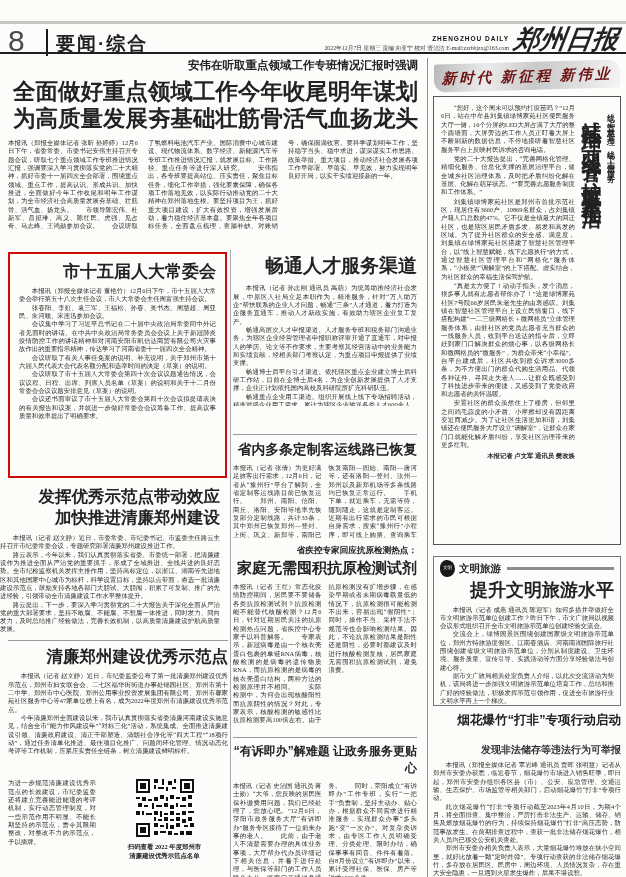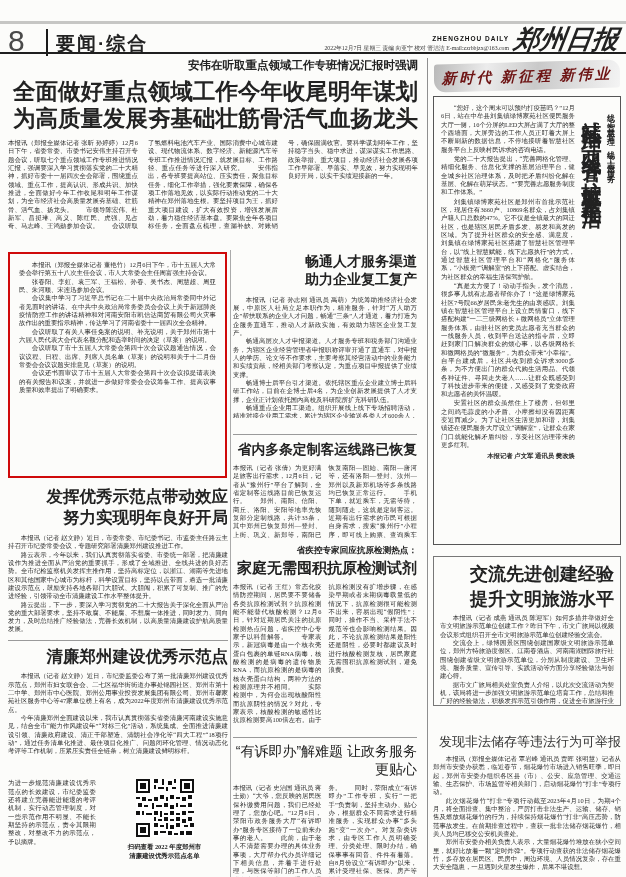--- a/index.html
+++ b/index.html
@@ -29,47 +29,47 @@
   .lead { left:8px; top:58px; width:410px; }
   .lead .kicker { font-size:11.5px; font-weight:bold; margin-bottom:5px; }
   .lead .t { font-size:22.5px; font-weight:900; line-height:1.2; font-family:"Liberation Sans",sans-serif; }
   .lead .body { margin-top:7px; height:98px; column-count:3; column-gap:10px; column-fill:auto; overflow:hidden; }
 
   
   .redbox { left:8px; top:252px; width:219px; height:226px; border:2px solid #cf0a0a; box-sizing:border-box;
             padding:7px 9px; overflow:hidden; }
   .redbox .t { font-size:17px; font-weight:800; line-height:1.3; margin-bottom:4px; font-family:"Liberation Sans",sans-serif; }
   .art-t2 { font-size:16.5px; font-weight:800; line-height:1.3; font-family:"Liberation Sans",sans-serif; }
-  .fahui { left:8px; top:486px; width:220px; }
+  .fahui { left:0; top:486px; width:220px; }
   .fahui .body, .sijia .body { margin-top:5px; }
   .ldiv { left:8px; top:640px; width:220px; }
   .sijia { left:8px; top:646px; width:220px; }
   .sijia .body { height:104px; overflow:hidden; }
   .qr-row { display:flex; margin-top:3px; gap:5px; }
   .qr-row .cont { width:88px; height:76px; overflow:hidden; }
   .qr-wrap { flex:1; text-align:center; }
   .qr-cap { width:76px; margin:2px auto 0; font-size:6.4px; line-height:1.35; font-weight:bold; text-align:center; }
 
   
   .mid { width:184px; }
   .changtong { left:233px; top:254px; }
-  .changtong .t { font-size:14px; font-weight:900; line-height:1.28; font-family:Liberation Mono, monospace; }
+  .changtong .t { font-size:19px; font-weight:900; line-height:1.28; font-family:Liberation Sans, sans-serif; }
   .changtong .body { margin-top:6px; height:122px; overflow:hidden; }
   .mdiv1 { left:233px; top:434px; width:184px; }
   .keyun { left:233px; top:441px; }
   .keyun .t { font-size:13.8px; font-weight:800; font-family:"Liberation Sans",sans-serif; }
   .cols2 { column-count:2; column-gap:7px; column-fill:auto; overflow:hidden; }
   .keyun .body { margin-top:5px; height:76px; }
   .kangyuan { left:233px; top:545px; }
   .kangyuan .kick { font-size:8.6px; font-weight:bold; }
   .kangyuan .t { font-size:15px; font-weight:900; margin-top:2px; font-family:"Liberation Sans",sans-serif; }
   .kangyuan .body { margin-top:5px; height:146px; }
   .mdiv2 { left:233px; top:737px; width:184px; }
   .yousu { left:233px; top:743px; }
-  .yousu .t { font-size:14px; font-weight:400; font-family:"Liberation Sans",sans-serif; }
+  .yousu .t { font-size:12px; font-weight:700; font-family:"Liberation Sans",sans-serif; }
   .yousu .body { margin-top:5px; height:112px; }
 
   
   .vdiv-lm { left:230px; top:250px; height:627px; }
   .vdiv-mr { left:427px; top:58px; height:819px; background:#8f8f8f; }
 
   
   .banner { left:434px; top:62px; width:186px; height:28px; transform:skewY(-1.6deg);
             background:linear-gradient(100deg,#b9b9b9 0%,#ececec 28%,#c9c9c9 55%,#f4f4f4 100%);
             border-radius:3px 12px 3px 12px; display:flex; align-items:center; justify-content:center; }
@@ -88,21 +88,21 @@
   .badge { display:flex; align-items:center; gap:4px; margin-top:-1px; }
   .seal { width:15px; height:17px; background:#181818; border-radius:46% 54% 50% 48%; color:#fff;
           font-size:4.5px; line-height:1.1; display:flex; align-items:center; justify-content:center; text-align:center; }
   .badge .lbl { font-size:10.5px; font-weight:800; font-family:"Liberation Sans",sans-serif; }
   .badge .bline { flex:1; height:3px; background:#8d8d8d; margin-left:2px; }
   .jiaoliu-t { font-size:18px; font-weight:900; line-height:1.25; margin-top:2px; font-family:"Liberation Sans",sans-serif; }
   .wenming-frame .body { margin-top:4px; }
 
   .yanhua { left:433px; top:712px; width:188px; }
   .yanhua .t { font-size:12.6px; font-weight:800; font-family:"Liberation Sans",sans-serif; }
-  .yanhua .sub { font-size:13px; font-weight:normal; color:#333; margin-top:21px; }
+  .yanhua .sub { font-size:10px; font-weight:bold; color:#333; margin-top:14px; }
   .yanhua .body { margin-top:4px; height:116px; overflow:hidden; }
 </style>
 </head>
 <body>
 
 <div class="page">
 
   <div class="abs toprule"></div>
   <div class="abs pagenum">8</div>
   <div class="abs pn-bar"></div>
@@ -120,33 +120,34 @@
     <div class="ctr kicker">安伟在听取重点领域工作专班情况汇报时强调</div>
     <div class="ctr t">全面做好重点领域工作今年收尾明年谋划</div>
     <div class="ctr t">为高质量发展夯基础壮筋骨活气血扬龙头</div>
     <div class="body small">本报讯（郑报全媒体记者 张昕 孙婷婷）12月6日下午，省委常委、市委书记安伟主持召开专题会议，听取七个重点领域工作专班推进情况汇报，强调要深入学习贯彻落实党的二十大精神，抓好市委十一届四次全会部署，围绕重点领域、重点工作，提高认识、形成共识、加快推进，全面做好今年工作收尾和明年工作谋划，为全市经济社会高质量发展夯基础、壮筋骨、活气血、扬龙头。　　市领导陈宏伟、杜新军、吕挺琳、高义、陈红民、虎强、见占奇、马志峰、王鸿勋参加会议。　　会议听取了氢燃料电池汽车产业、国际消费中心城市建设、现代物流体系、数字经济、新能源汽车等专班工作推进情况汇报，就发展目标、工作路径、重点任务等进行深入研究。　　安伟指出，各专班要提高站位、压实责任，聚焦目标任务，细化工作举措，强化要素保障，确保各项工作落地见效，以实际行动推动党的二十大精神在郑州落地生根。要坚持项目为王，抓好重大项目建设，扩大有效投资，增强发展后劲，着力稳住经济基本盘。要聚焦全年各项目标任务，全面盘点梳理，查漏补缺、对账销号，确保圆满收官。要科学谋划明年工作，坚持稳字当头、稳中求进，谋深谋实工作思路、政策举措、重大项目，推动经济社会发展各项工作早部署、早落实、早见效，努力实现明年良好开局，以实干实绩迎接新的一年。</div>
   </div>
 
   <div class="abs vr vdiv-lm"></div>
   <div class="abs vr vdiv-mr"></div>
 
   <div class="abs redbox">
+    <div class="ctr t">市十五届人大常委会</div>
     <div class="small">
       <p>本报讯（郑报全媒体记者 董艳竹）12月6日下午，市十五届人大常委会举行第五十八次主任会议，市人大常委会主任周富强主持会议。</p>
       <p>张春阳、李虹、袁三军、王福松、孙春、吴书杰、周慧超、周亚民、朱河顺、宋连迅参加会议。</p>
       <p>会议集中学习了习近平总书记在二十届中央政治局常委同中外记者见面时的讲话、在中共中央政治局常务委员会会议上关于新冠肺炎疫情防控工作的讲话精神和对河南安阳市凯信达商贸有限公司火灾事故作出的重要指示精神，传达学习了河南省委十一届四次全会精神。</p>
       <p>会议听取了有关人事任免案的说明、补充说明，关于郑州市第十六届人民代表大会代表名额分配和选举时间的决定（草案）的说明。</p>
       <p>会议听取了市十五届人大常委会第四十次会议议题通告情况，会议议程、日程、出席、列席人员名单（草案）的说明和关于十二月份常委会会议议题安排意见（草案）的说明。</p>
       <p>会议还书面审议了市十五届人大常委会第四十次会议拟提请表决的有关报告和议案，并就进一步做好常委会会议筹备工作、提高议事质量和效率提出了明确要求。</p>
     </div>
   </div>
 
   <div class="abs fahui">
     <div class="ctr art-t2">发挥优秀示范点带动效应</div>
-    <div class="ctr art-t2">努力实现明年良好开局</div>
+    <div class="ctr art-t2">加快推进清廉郑州建设</div>
     <div class="body small">
       <p>本报讯（记者 赵文静）近日，市委常委、市纪委书记、市监委主任路云主持召开市纪委常委会议，专题研究部署清廉郑州建设推进工作。</p>
       <p>路云表示，今年以来，我们认真贯彻落实省委、市委统一部署，把清廉建设作为推进全面从严治党的重要抓手，形成了全域推进、全线共进的良好态势。全市纪检监察机关发挥主推作用，坚持高标定位，以浙江、湖南等先进地区和其他国家中心城市为标杆，科学设置目标，坚持以点带面，遴选一批清廉建设示范点，鼓励支持各地各部门大胆试、大胆闯，积累了可复制、推广的先进经验，引领带动全市清廉建设工作水平整体提升。</p>
       <p>路云提出，下一步，要深入学习贯彻党的二十大报告关于深化全面从严治党的重大部署要求，坚持不敢腐、不能腐、不想腐一体推进，同时发力、同向发力，及时总结推广经验做法，完善长效机制，以高质量清廉建设护航高质量发展。</p>
     </div>
   </div>
 
   <div class="abs hr ldiv"></div>
 
   <div class="abs sijia">
@@ -173,21 +174,20 @@
             <path fill="#111" d="M9 0h2v2H9zM13 0h1v3h-1zM16 1h2v2h-2zM19 0h1v2h-1zM9 3h1v2H9zM11 4h3v1h-3zM15 4h1v2h-1zM18 4h2v1h-2zM0 9h2v1H0zM3 9h2v2H3zM6 10h2v1H6zM9 9h2v2H9zM12 8h2v2h-2zM15 9h1v2h-1zM17 8h2v2h-2zM20 9h2v1h-2zM23 9h2v2h-2zM26 8h2v2h-2zM1 12h2v2H1zM4 13h2v1H4zM8 12h1v3h-1zM10 13h3v1h-3zM14 12h2v2h-2zM17 13h2v2h-2zM20 12h1v2h-1zM22 13h3v1h-3zM26 12h2v2h-2zM0 16h2v2H0zM3 16h1v2H3zM5 17h3v1H5zM9 16h2v2H9zM12 16h1v3h-1zM14 17h2v1h-2zM17 16h2v2h-2zM20 17h2v1h-2zM23 16h2v2h-2zM26 16h3v1h-3zM9 19h1v2H9zM11 20h2v1h-2zM14 19h2v2h-2zM17 20h2v1h-2zM20 19h2v2h-2zM23 20h2v2h-2zM26 19h2v2h-2zM9 22h2v2H9zM12 23h2v1h-2zM15 22h1v3h-1zM17 23h2v2h-2zM20 22h2v2h-2zM24 23h2v1h-2zM27 22h2v2h-2zM9 26h2v2H9zM12 26h3v1h-3zM16 26h2v2h-2zM19 27h2v1h-2zM22 26h2v2h-2zM25 26h3v2h-3z"></path>
           </g>
         </svg>
         <div class="qr-cap">扫码查看 2022 年度郑州市清廉建设优秀示范点名单</div>
       </div>
     </div>
   </div>
 
   <div class="abs mid changtong">
     <div class="ctr t">畅通人才服务渠道</div>
-    <div class="ctr t">助力企业复工复产</div>
     <div class="body small">
       <p>本报讯（记者 孙志刚 通讯员 禹萌）为统筹助推经济社会发展，中原区人社局立足本职作为，精准服务，针对“万人助万企”帮扶联系的企业人才问题，畅通“三条”人才通道，着力打造为企服务直通车，推动人才新政实施，有效助力辖区企业复工复产。</p>
       <p>畅通高层次人才申报渠道。人才服务专班和税务部门沟通业务，为辖区企业经营管理者申报职称评审开通了直通车，对申报人的学历、论文等不作要求，主要考察其经营活动中的业务能力和实绩贡献，经相关部门考察认定，为重点项目申报提供了业绩支撑。</p>
       <p>畅通博士后平台引才渠道。依托辖区重点企业建立博士后科研工作站，目前在企博士后4名，为企业创新发展提供了人才支撑，企业正计划依托国内高校及科研院所扩充科研队伍。</p>
       <p>畅通重点企业用工渠道。组织开展线上线下专场招聘活动，精准对接企业用工需求，累计为辖区企业输送各类人才600余人，切实解决企业复工复产用工难题，助推企业跑出“加速度”。</p>
     </div>
   </div>
 
   <div class="abs hr mdiv1"></div>
 
@@ -220,30 +220,35 @@
       <p>刘集镇绿博家苑社区是郑州市首批示范社区，现居住有3660户、10869名群众，占刘集镇户籍人口总数的47%。它不仅是全镇最大的回迁社区，也是辖区居民矛盾多发、易发和高发的区域。为了提升社区群众的安全感、满意度，刘集镇在绿博家苑社区搭建了智慧社区管理平台，以“线上智慧赋能，线下志愿执行”的方式，通过智慧社区管理平台和“网格化”服务体系，“小板凳”“调解室”的上下搭配、虚实结合，为社区群众的幸福生活保驾护航。</p>
       <p>“真是太方便了！动动手指头，发个消息，很多事儿就有志愿者帮你办了！”这是绿博家苑社区7号院66岁居民朱老先生的由衷感叹。刘集镇在智慧社区管理平台上设立民情窗口，线下搭配构建“一二三级网格长＋微网格员”立体管理服务体系，由驻社区的党员志愿者充当群众的一线服务人员，收到平台送达的指令后，立即赶到家门口解决群众的烦心事，以各级网格长和微网格员的“微服务”，为群众带来“小幸福”。自平台建成后，社区共收到群众诉求3000多条，为不方便出门的群众代购生活用品、代领各种证件、寻回走失老人……让群众既感受到了科技进步带来的便捷，又感受到了党委政府和志愿者的关怀温暖。</p>
       <p>安置社区的群众虽然住上了楼房，但邻里之间鸡毛蒜皮的小矛盾、小摩擦却没有因距离变近而减少。为了让社区生活更加和谐，刘集镇还在便民服务大厅设立“调解室”，让群众在家门口就能化解矛盾纠纷，享受社区治理带来的更多红利。</p>
       <div class="byline">本报记者 卢文军 通讯员 樊改焕</div>
     </div>
     <div class="vtitle">社区治理“两线齐管”护航群众幸福生活</div>
     <div class="vsub">线上智慧管理 线下志愿服务</div>
   </div>
 
   <div class="abs wenming-frame">
-    <div class="ctr jiaoliu-t">交流先进创建经验</div>
+    <div class="badge">
+      <div class="seal">文明</div>
+      <span class="lbl">文明旅游</span>
+      <span class="bline"></span>
+    </div>
     <div class="ctr jiaoliu-t">提升文明旅游水平</div>
     <div class="body small">
       <p>本报讯（记者 成燕 通讯员 陈迎军）如何多措并举做好全市文明旅游示范单位创建工作？昨日下午，市文广旅局以视频会议形式组织召开全市文明旅游示范单位创建经验交流会。</p>
       <p>交流会上，绿博园景区围绕创建国家级文明旅游示范单位，郑州方特旅游度假区、江南春酒店、河南南湖国际旅行社围绕创建省级文明旅游示范单位，分别从制度建设、卫生环境、服务质量、宣传引导、实践活动等方面分享经验做法与创建心得。</p>
       <p>据市文广旅局相关处室负责人介绍，以此次交流活动为契机，该局将进一步加强文明旅游示范单位培育工作，总结和推广好的经验做法，积极发挥示范引领作用，促进全市旅游行业文明水平再上一个梯次。</p>
     </div>
   </div>
 
   <div class="abs yanhua">
+    <div class="ctr t">烟花爆竹“打非”专项行动启动</div>
     <div class="ctr sub">发现非法储存等违法行为可举报</div>
     <div class="body small">
       <p>本报讯（郑报全媒体记者 覃岩峰 通讯员 贾晖 张明慧）记者从郑州市安委办获悉，临近春节，烟花爆竹市场进入销售旺季，即日起，郑州市安委办组织各区县（市）、公安、应急管理、交通运输、生态保护、市场监管等相关部门，启动烟花爆竹“打非”专项行动。</p>
       <p>此次烟花爆竹“打非”专项行动截至2023年4月10日，为期4个月，将全面排查、集中整治，严厉打击非法生产、运输、储存、销售及燃放烟花爆竹的行为，持续保持烟花爆竹“打非”高压态势，防范事故发生。在前期排查过程中，查获一批非法储存烟花爆竹，相关人员均已移交公安机关查处。</p>
       <p>郑州市安委办相关负责人表示，大量烟花爆竹堆放在狭小空间里，就好比放着一颗“定时炸弹”。专项行动查获的非法储存烟花爆竹，多存放在居民区、民房中，周边环境、人员情况复杂，存在重大安全隐患，一旦遇到火星发生爆炸，后果不堪设想。</p>
 
     </div>
   </div>
 
 </div>

